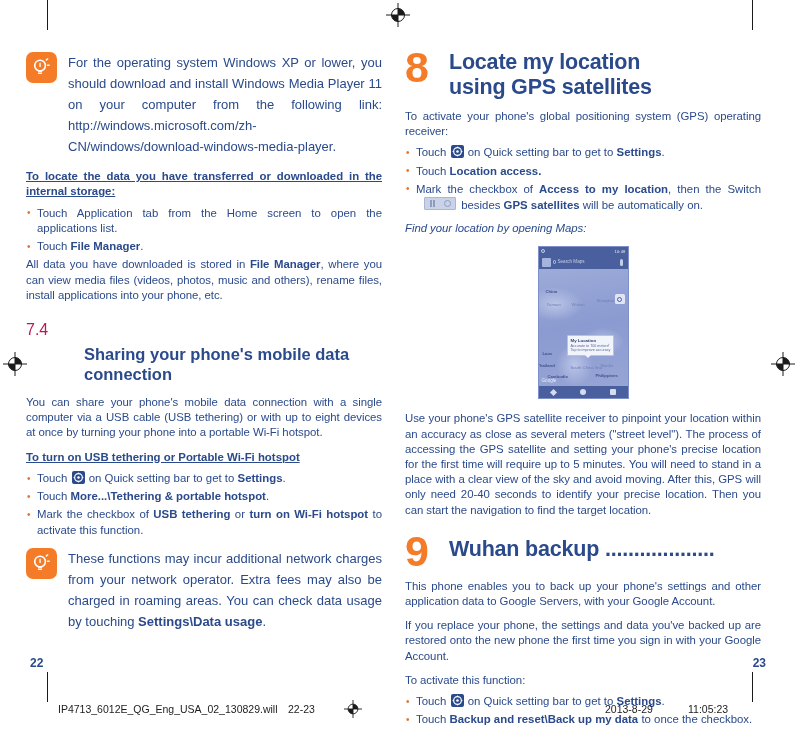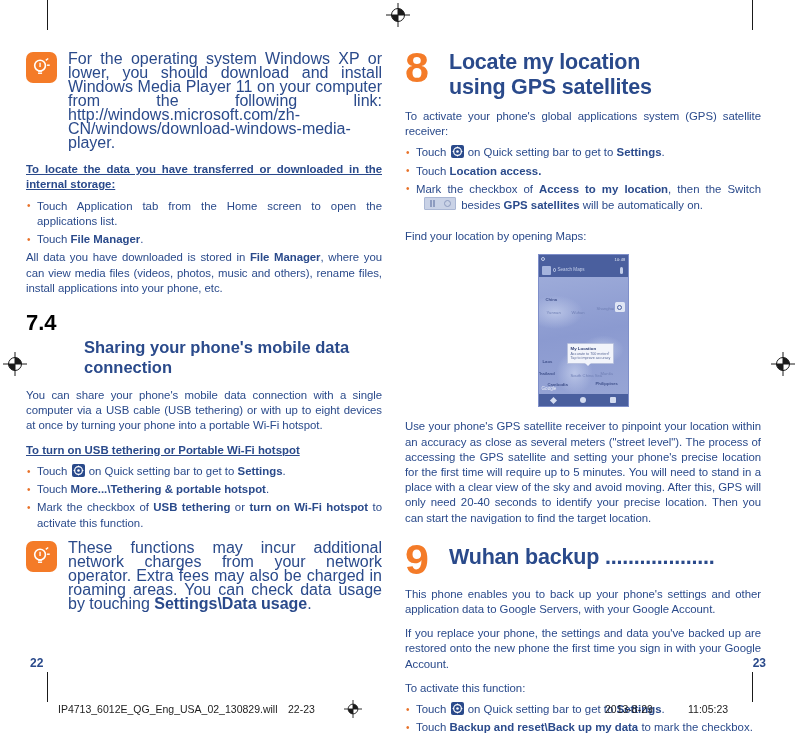--- a/index.html
+++ b/index.html
@@ -94,22 +94,22 @@
     flex: 0 0 auto;
     width: 31px;
     height: 31px;
     border-radius: 7px;
     background: #f47b28;
     margin-right: 11px;
     position: relative;
   }
   .tip-icon svg { position: absolute; top: 4px; left: 4px; }
   .tip-body {
-    font-size: 16px;
-    line-height: 14px;
+    font-size: 13px;
+    line-height: 21px;
     color: #2a4a8b;
     text-align: justify;
     flex: 1 1 auto;
   }
 
   
   .chapter {
     display: flex;
     align-items: flex-start;
     margin: 16px 0 9px 0;
@@ -135,24 +135,24 @@
   }
   .chapter.single .chapter-title { padding-top: 5px; }
 
   
   .section-head {
     display: flex;
     align-items: flex-start;
     margin: 17px 0 11px 0;
   }
   .section-num {
-    font-size: 22px;
+    font-size: 16px;
     line-height: 20px;
-    font-weight: bold;
-    color: #000000;
+    font-weight: normal;
+    color: #be185d;
     width: 58px;
     flex: 0 0 58px;
   }
   .section-title {
     font-size: 16.5px;
     line-height: 20px;
     font-weight: bold;
     color: #2a4a8b;
     flex: 1 1 auto;
     margin-top: 24px;
@@ -533,21 +533,21 @@
   <div class="col col-right">
 
     <div class="chapter" style="margin-top:0;">
       <div class="chapter-num">8</div>
       <div class="chapter-title">
         <div>Locate my location</div>
         <div>using GPS satellites</div>
       </div>
     </div>
 
-    <p class="body-text" style="margin-bottom:6px;">To activate your phone's global applications system (GPS) satellite receiver:</p>
+    <p class="body-text" style="margin-bottom:6px;">To activate your phone's global positioning system (GPS) operating receiver:</p>
 
     <div class="bullet nojustify">
       <span>Touch </span><span class="gear-inline"><svg width="11" height="11" viewBox="0 0 12 12">
             <circle cx="6" cy="6" r="4.2" fill="none" stroke="#ffffff" stroke-width="1.3"></circle>
             <circle cx="6" cy="6" r="1.4" fill="#ffffff"></circle>
             <g stroke="#ffffff" stroke-width="1">
               <line x1="6" y1="0.6" x2="6" y2="2.2"></line>
               <line x1="6" y1="9.8" x2="6" y2="11.4"></line>
               <line x1="0.6" y1="6" x2="2.2" y2="6"></line>
               <line x1="9.8" y1="6" x2="11.4" y2="6"></line>
@@ -556,21 +556,21 @@
     </div>
 
     <div class="bullet nojustify">
       <span>Touch </span><b>Location access.</b>
     </div>
 
     <div class="bullet">
       <span>Mark the checkbox of </span><b>Access to my location</b><span>, then the Switch</span><span class="switch-inline"><span class="sw-bar"></span><span class="sw-bar sw-bar2"></span><span class="sw-knob"></span></span><span> besides </span><b>GPS satellites</b><span> will be automatically on.</span>
     </div>
 
-    <p class="body-text" style="margin-top:16px;">Find your location by opening Maps:</p>
+    <p class="body-text" style="margin-top:8px;font-style:italic;">Find your location by opening Maps:</p>
 
     <div class="map-wrap">
       <div class="phone-shot">
 
         <div class="ps-status">
           <span class="st-left"></span>
           <span class="st-right">10:48</span>
         </div>
 
         <div class="ps-searchbar">
@@ -633,21 +633,21 @@
             <g stroke="#ffffff" stroke-width="1">
               <line x1="6" y1="0.6" x2="6" y2="2.2"></line>
               <line x1="6" y1="9.8" x2="6" y2="11.4"></line>
               <line x1="0.6" y1="6" x2="2.2" y2="6"></line>
               <line x1="9.8" y1="6" x2="11.4" y2="6"></line>
             </g>
           </svg></span><span> on Quick setting bar to get to </span><b>Settings</b><span>.</span>
     </div>
 
     <div class="bullet nojustify">
-      <span>Touch </span><b>Backup and reset\Back up my data</b><span> to mark the checkbox.</span>
+      <span>Touch </span><b>Backup and reset\Back up my data</b><span> to once the checkbox.</span>
     </div>
 
   </div>
 
   <div class="page-num page-num-left">22</div>
   <div class="page-num page-num-right">23</div>
 
   <div class="footer">
     <span class="footer-file">IP4713_6012E_QG_Eng_USA_02_130829.will</span>
     <span class="footer-pages">22-23</span>

